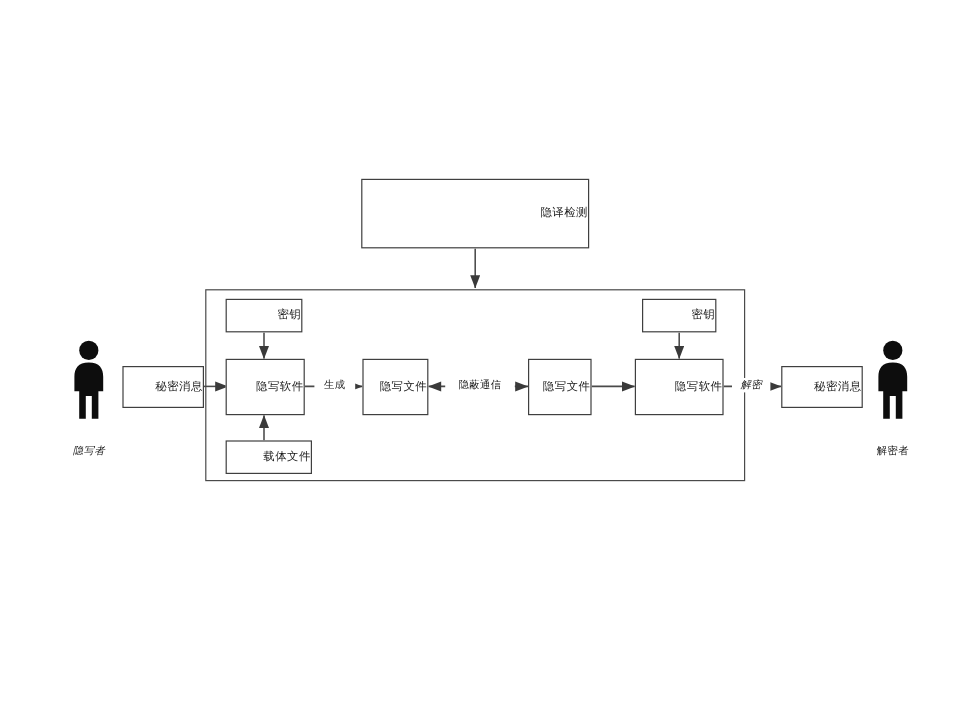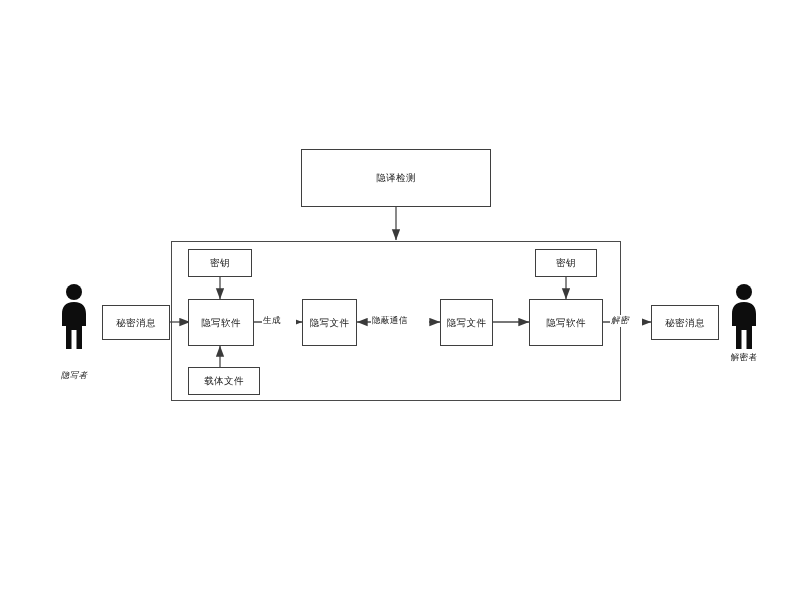--- a/index.html
+++ b/index.html
@@ -26,42 +26,42 @@
     width: 800px;
     height: 600px;
   }
   .node {
     position: absolute;
     box-sizing: border-box;
     background: #ffffff;
     border: 1.4px solid #3f3f3f;
     display: flex;
     align-items: center;
-    justify-content: center;
+    justify-content: flex-end;
     color: #1a1a1a;
     font-size: 9.5px;
     line-height: 1.2;
     letter-spacing: 0.4px;
     z-index: 3;
   }
   .node.container {
     background: transparent;
     border: 1.6px solid #4a4a4a;
     z-index: 1;
   }
   .edge-label {
     position: absolute;
     background: #ffffff;
     color: #1a1a1a;
     font-size: 8.6px;
     letter-spacing: 0.3px;
     padding: 0 1px;
     white-space: nowrap;
     z-index: 4;
-    text-align: left;
+    text-align: center;
   }
   .actor-label {
     position: absolute;
     color: #1a1a1a;
     font-size: 8.6px;
     letter-spacing: 0.3px;
     white-space: nowrap;
     text-align: center;
     z-index: 4;
   }
@@ -163,15 +163,15 @@
   <div class="node" style="left:651px; top:305px; width:68px; height:35px;">
     <span>秘密消息</span>
   </div>
 
   <div class="actor" style="left:728px; top:283px; width:32px; height:68px;">
     <svg width="32" height="68" viewBox="0 0 32 68">
       <circle cx="16" cy="9" r="8" fill="#0d0d0d"></circle>
       <path d="M16 19 C7 19 4 24 4 31 L4 43 L8 43 L8 66 L13.5 66 L13.5 47 L18.5 47 L18.5 66 L24 66 L24 43 L28 43 L28 31 C28 24 25 19 16 19 Z" fill="#0d0d0d"></path>
     </svg>
   </div>
-  <div class="actor-label" style="left:714px; top:352px; width:60px;">解密者</div>
+  <div class="actor-label" style="left:714px; top:370px; width:60px;">解密者</div>
 
 </div>
 
 </body></html>

